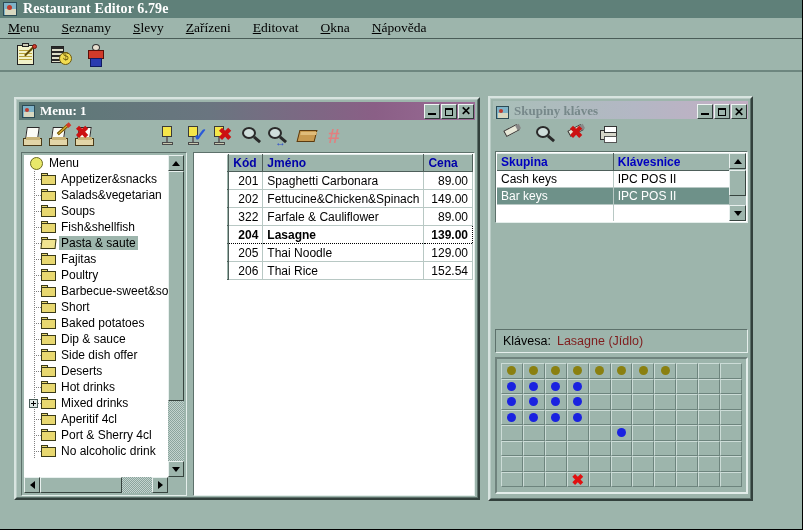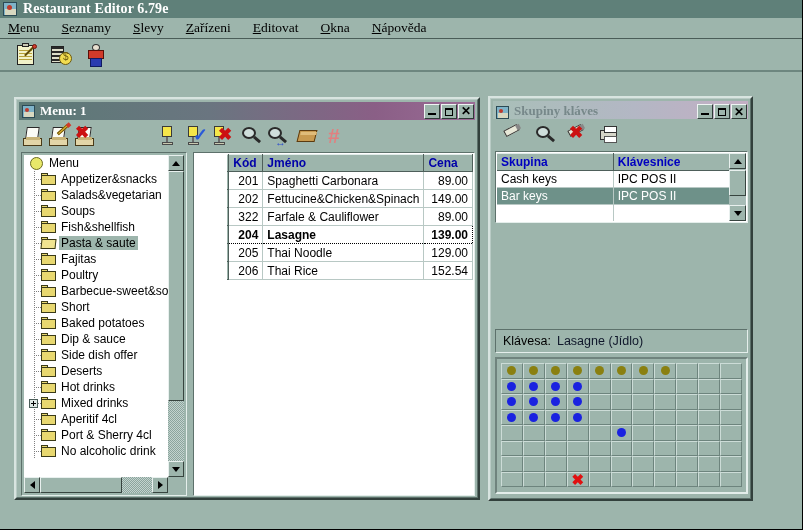--- a/index.html
+++ b/index.html
@@ -408,21 +408,21 @@
   .kl-label {
     position: absolute;
     display: flex; align-items: center;
     padding-left: 7px;
     background: #9db5ac;
     border-top: 1px solid #5d716b; border-left: 1px solid #5d716b;
     border-right: 1px solid #e4eeeb; border-bottom: 1px solid #e4eeeb;
     font-family: "Liberation Sans", sans-serif; font-size: 12.5px;
   }
   .kl-label .k1 { color: #000; margin-right: 6px; }
-  .kl-label .k2 { color: #0f172a; }
+  .kl-label .k2 { color: #7f1d1d; }
 
   
   .keygrid { position: absolute; display: grid; }
   .kcell {
     background: #9db5ac;
     border-top: 1px solid #ccdcd7; border-left: 1px solid #ccdcd7;
     border-right: 1px solid #6d847d; border-bottom: 1px solid #6d847d;
     position: relative; cursor: default;
   }
   .kdot {

